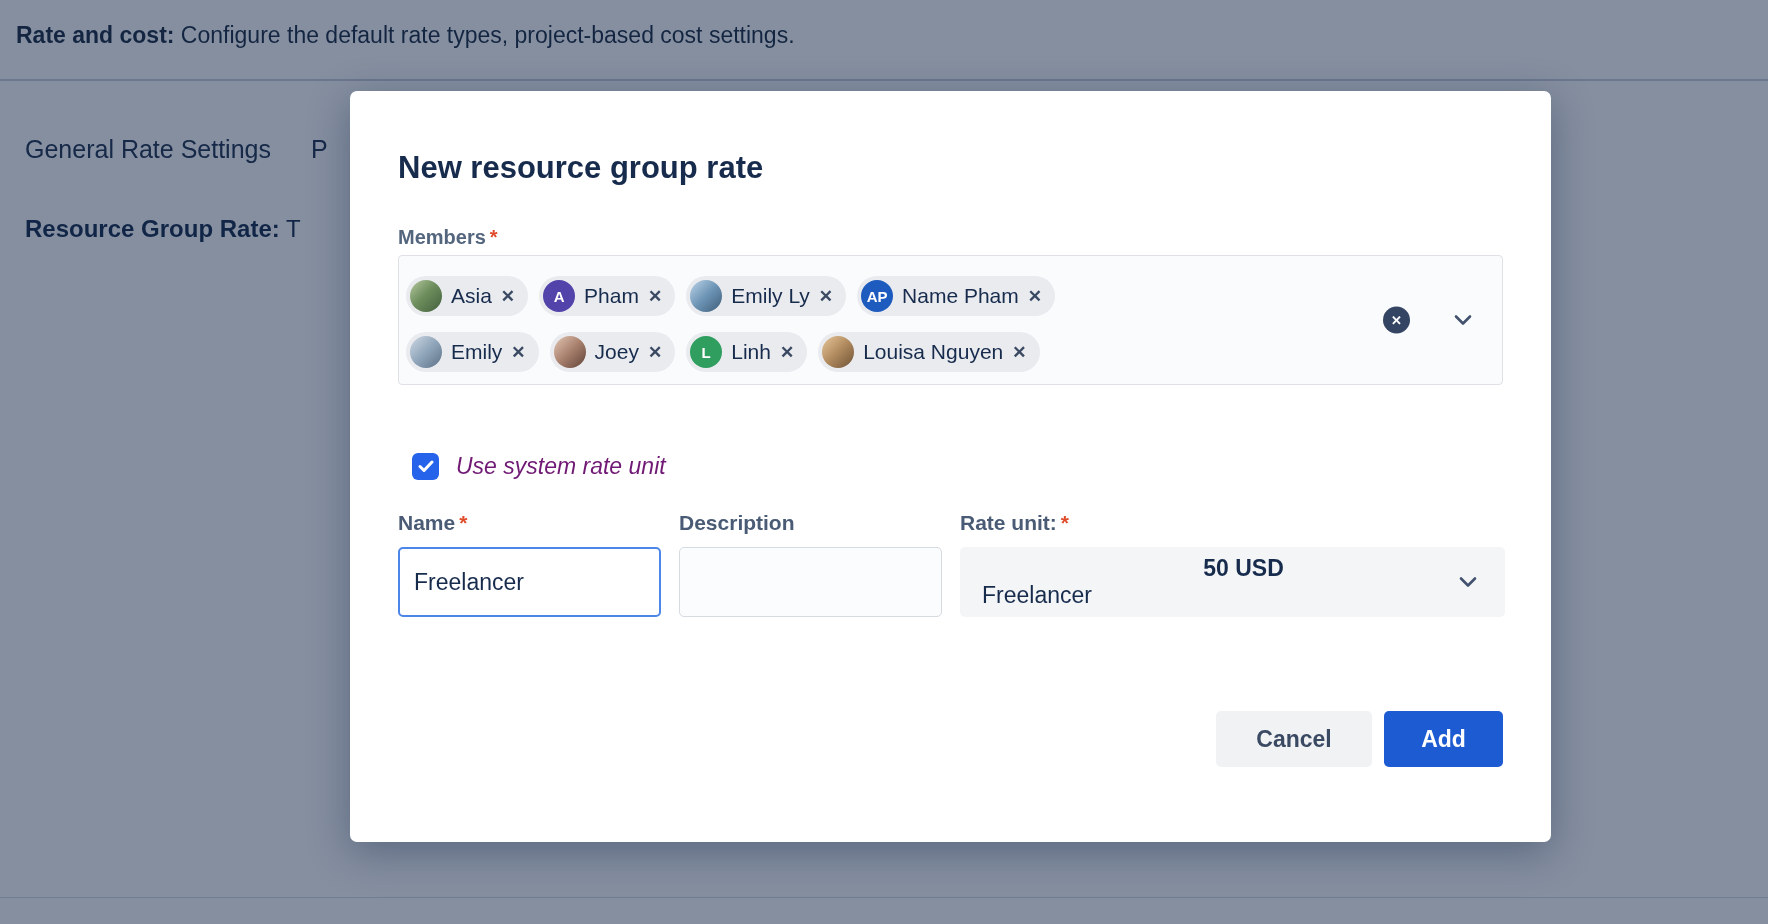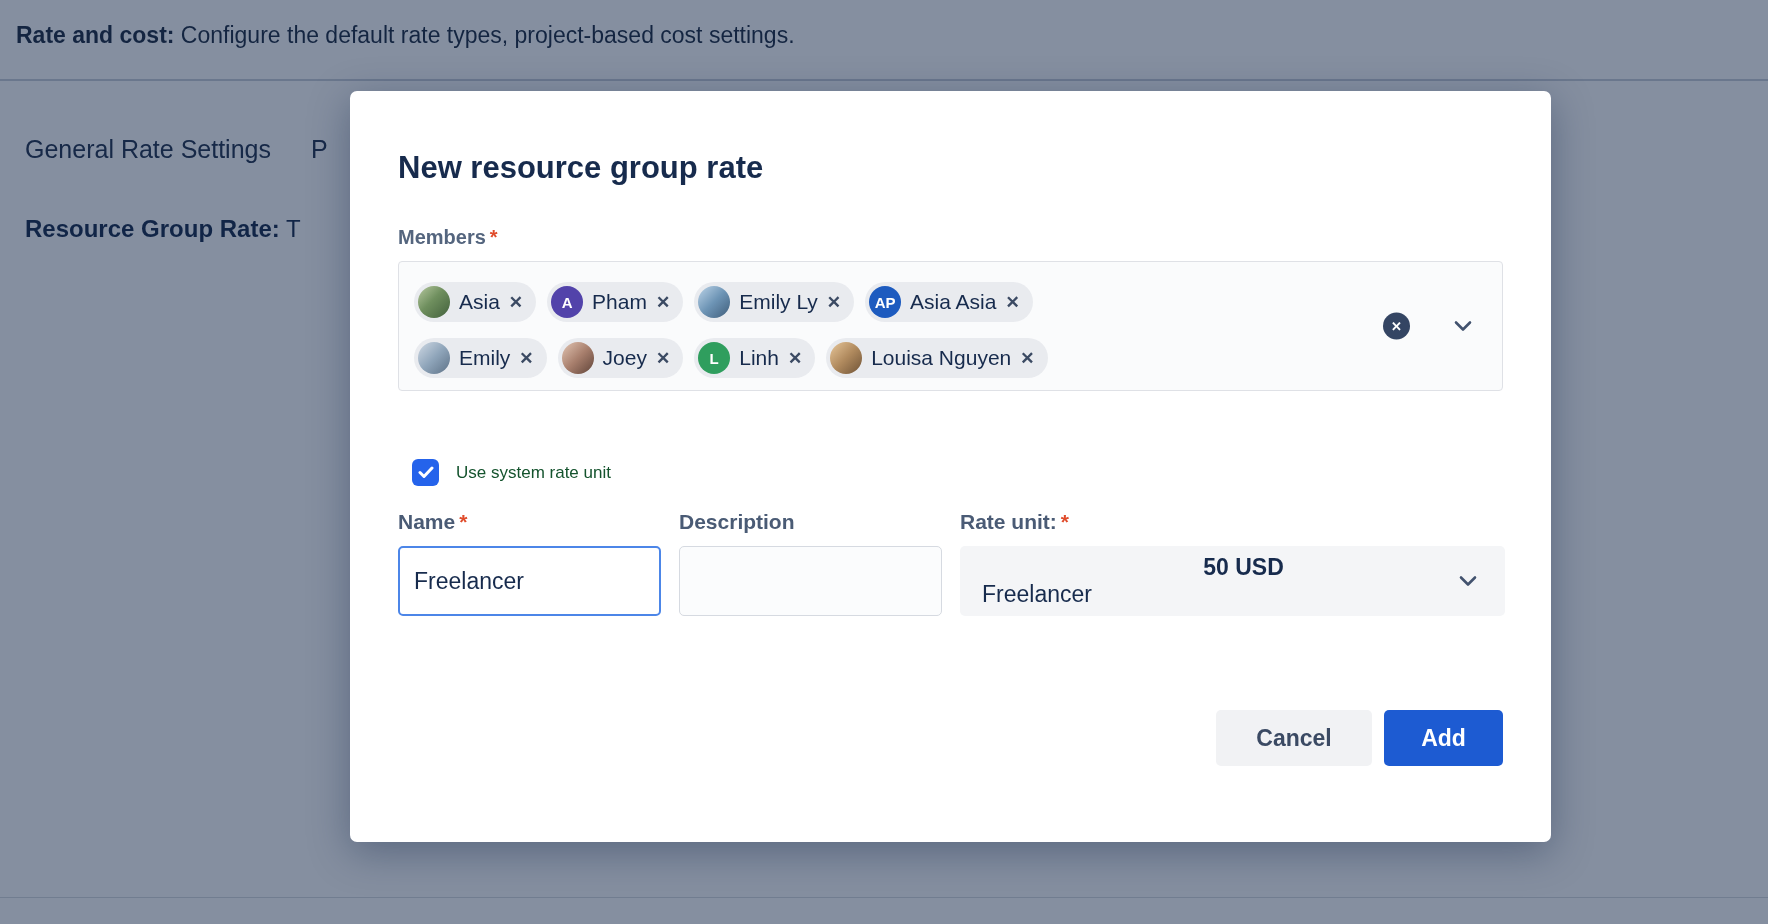--- a/index.html
+++ b/index.html
@@ -32,23 +32,23 @@
     background:#ffffff; border-radius:7px;
     box-shadow:0 10px 40px rgba(9,30,66,0.35);
     padding:58px 48px 0 48px;
   }
   .modal-title { font-size:31px; font-weight:600; color:#172b4d; line-height:38px; }
 
   .members-label { margin-top:38px; font-size:20px; font-weight:600; color:#54657e; line-height:24px; }
   .req { color:#e04c2c; margin-left:4px; font-weight:700; }
 
   .members-field {
-    position:relative; margin-top:12px; width:1105px; height:130px;
+    position:relative; margin-top:6px; width:1105px; height:130px;
     background:#fafbfc; border:1px solid #dfe1e6; border-radius:4px;
-    padding:20px 150px 0 15px;
+    padding:20px 150px 0 7px;
     cursor:pointer;
   }
   .chips-col { display:flex; flex-direction:column; gap:16px; }
   .chip-row { display:flex; gap:11px; }
   .chip {
     display:inline-flex; align-items:center; height:40px;
     background:#e9ebef; border-radius:20px;
     padding:0 13px 0 4px; gap:9px;
     font-size:21px; color:#172b4d; white-space:nowrap;
   }
@@ -70,25 +70,25 @@
     color:#fff; font-size:13px; font-weight:700;
     display:flex; align-items:center; justify-content:center; cursor:pointer;
   }
   .field-chevron { position:absolute; right:30px; top:50%; transform:translateY(-50%); cursor:pointer; display:flex; }
 
   .checkbox-row { display:flex; align-items:center; gap:17px; margin-top:68px; margin-left:14px; }
   .checkbox {
     width:27px; height:27px; border-radius:6px; background:#2563eb;
     display:flex; align-items:center; justify-content:center; cursor:pointer; flex:none;
   }
-  .checkbox-label { font-size:17px; color:#14532d; }
+  .checkbox-label { font-size:23px; color:#701a75;font-style:italic; }
 
   .fields-grid {
     display:grid; grid-template-columns:263px 263px 545px;
-    column-gap:18px; row-gap:12px; margin-top:24px;
+    column-gap:18px; row-gap:12px; margin-top:31px;
   }
   .field-label { font-size:21px; font-weight:600; color:#4a5b75; line-height:24px; }
   .text-input {
     height:70px; width:100%; border-radius:5px; font-size:23px;
     color:#172b4d; padding:0 14px; font-family:inherit; outline:none;
   }
   .input-name  { border:2px solid #4c86e8; background:#ffffff; }
   .input-desc  { border:1px solid #d6dae1; background:#fbfcfd; }
   .select-rate {
     position:relative; height:70px; background:#f4f5f7; border-radius:5px;
@@ -147,21 +147,21 @@
           <span>Pham</span>
           <span class="chip-remove">✕</span>
         </div>
         <div class="chip">
           <span class="avatar ph-emilyly"></span>
           <span>Emily Ly</span>
           <span class="chip-remove">✕</span>
         </div>
         <div class="chip">
           <span class="avatar" style="background: rgb(29, 91, 191);">AP</span>
-          <span>Asia Asia</span>
+          <span>Name Pham</span>
           <span class="chip-remove">✕</span>
         </div>
       </div>
       <div class="chip-row">
         <div class="chip">
           <span class="avatar ph-emily"></span>
           <span>Emily</span>
           <span class="chip-remove">✕</span>
         </div>
         <div class="chip">

